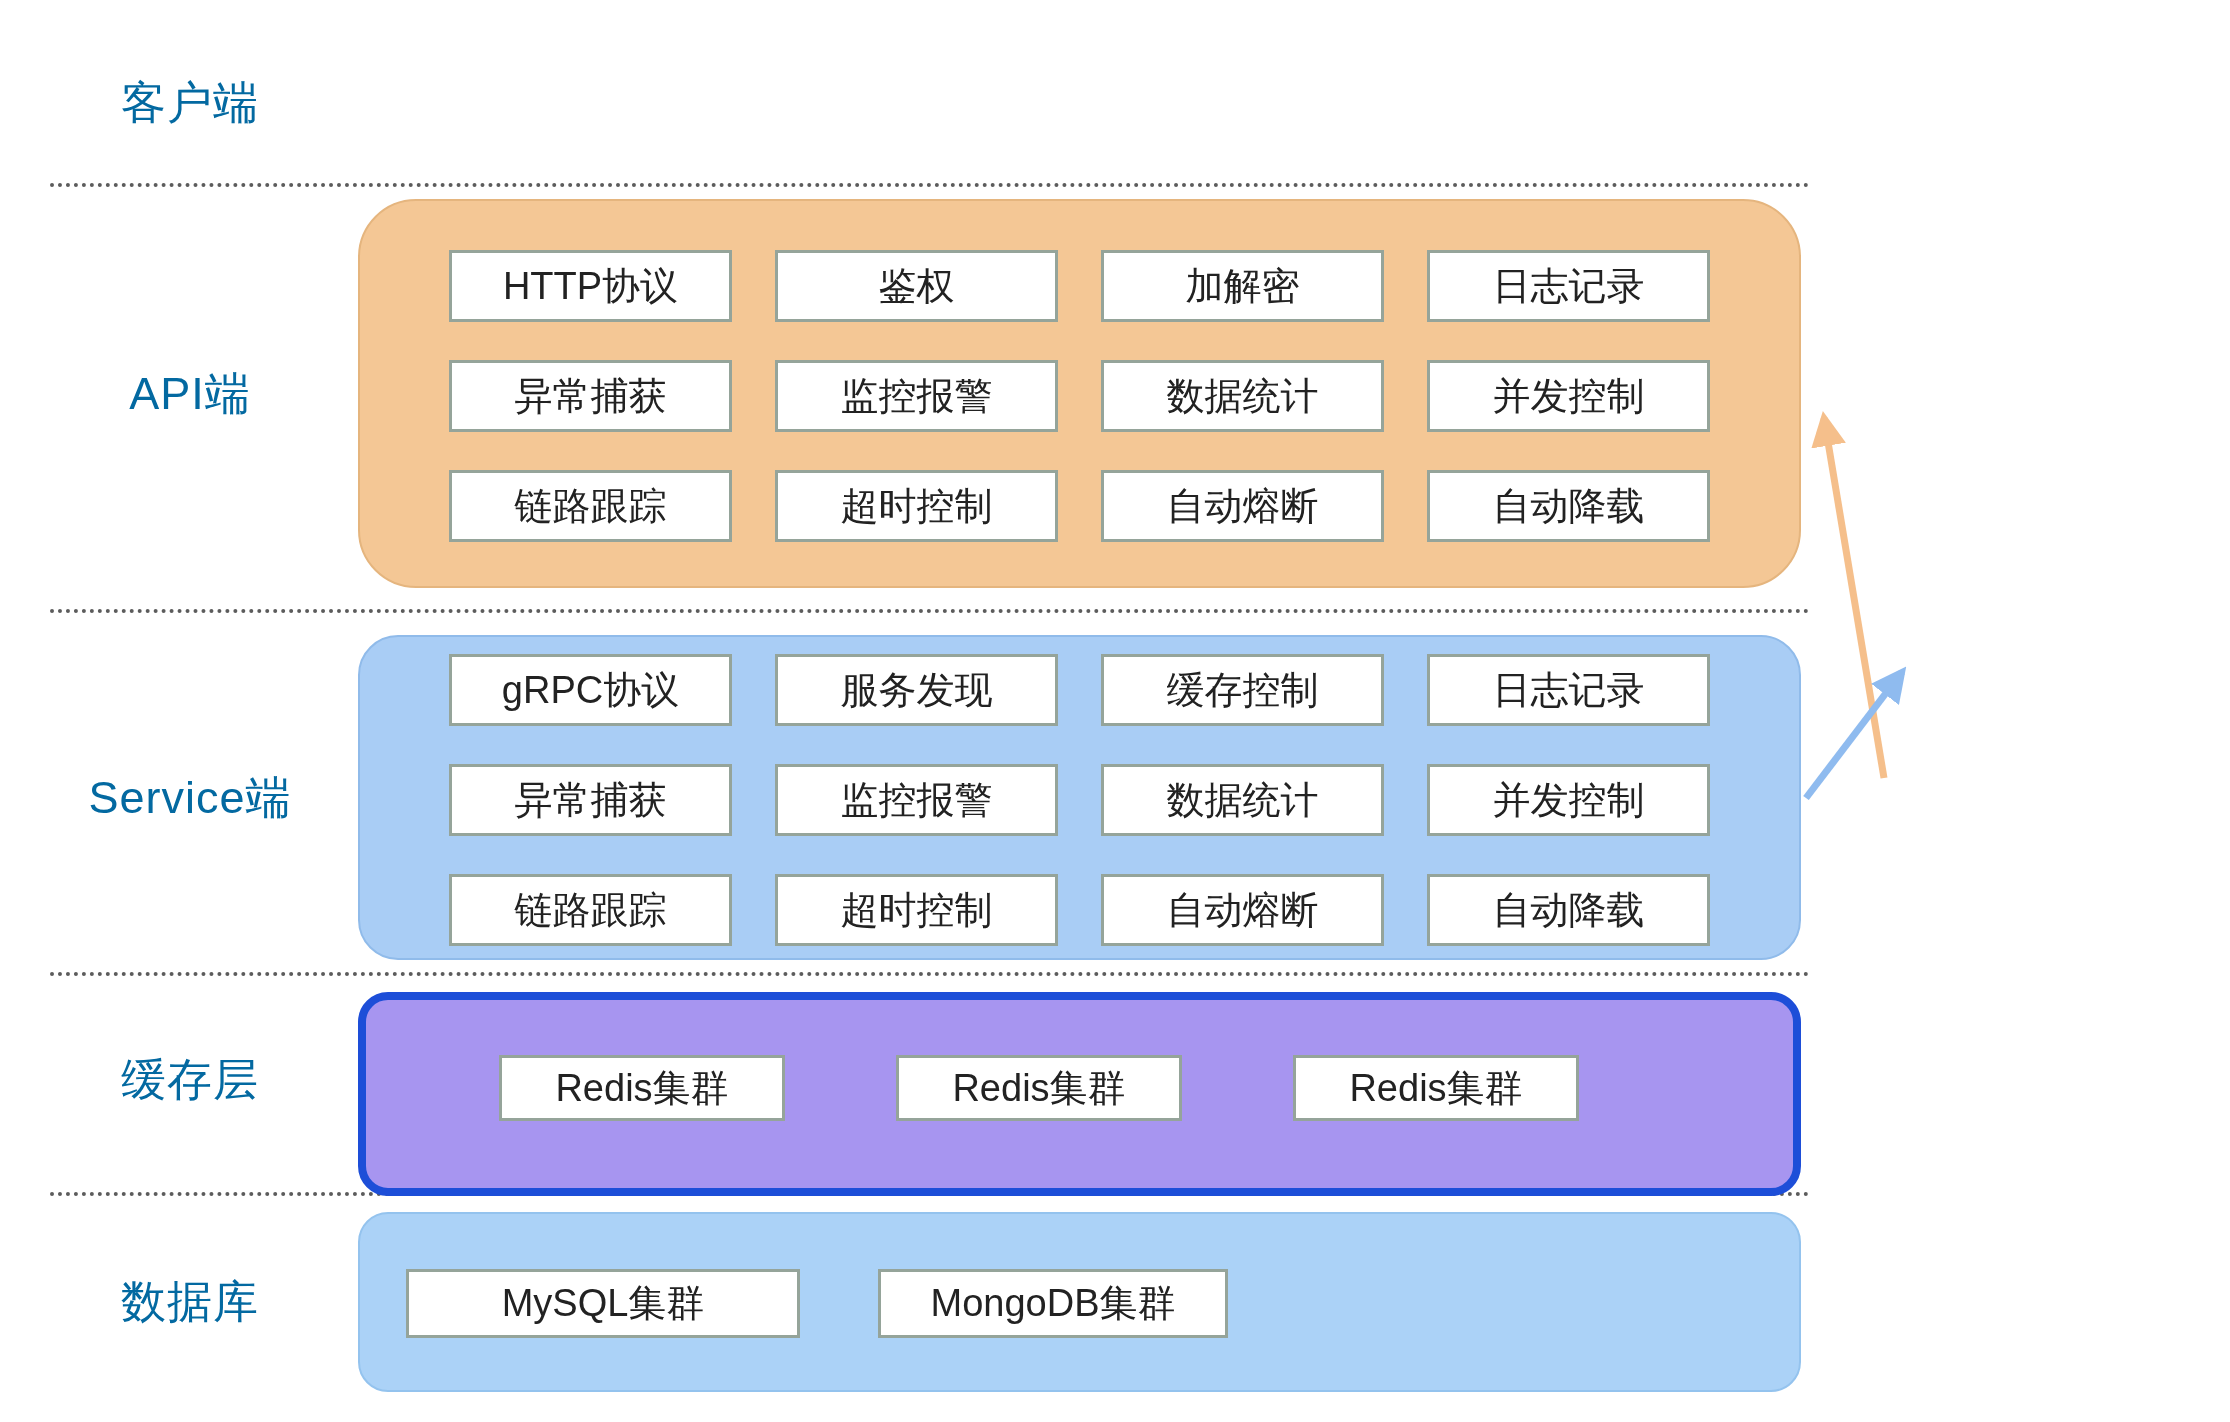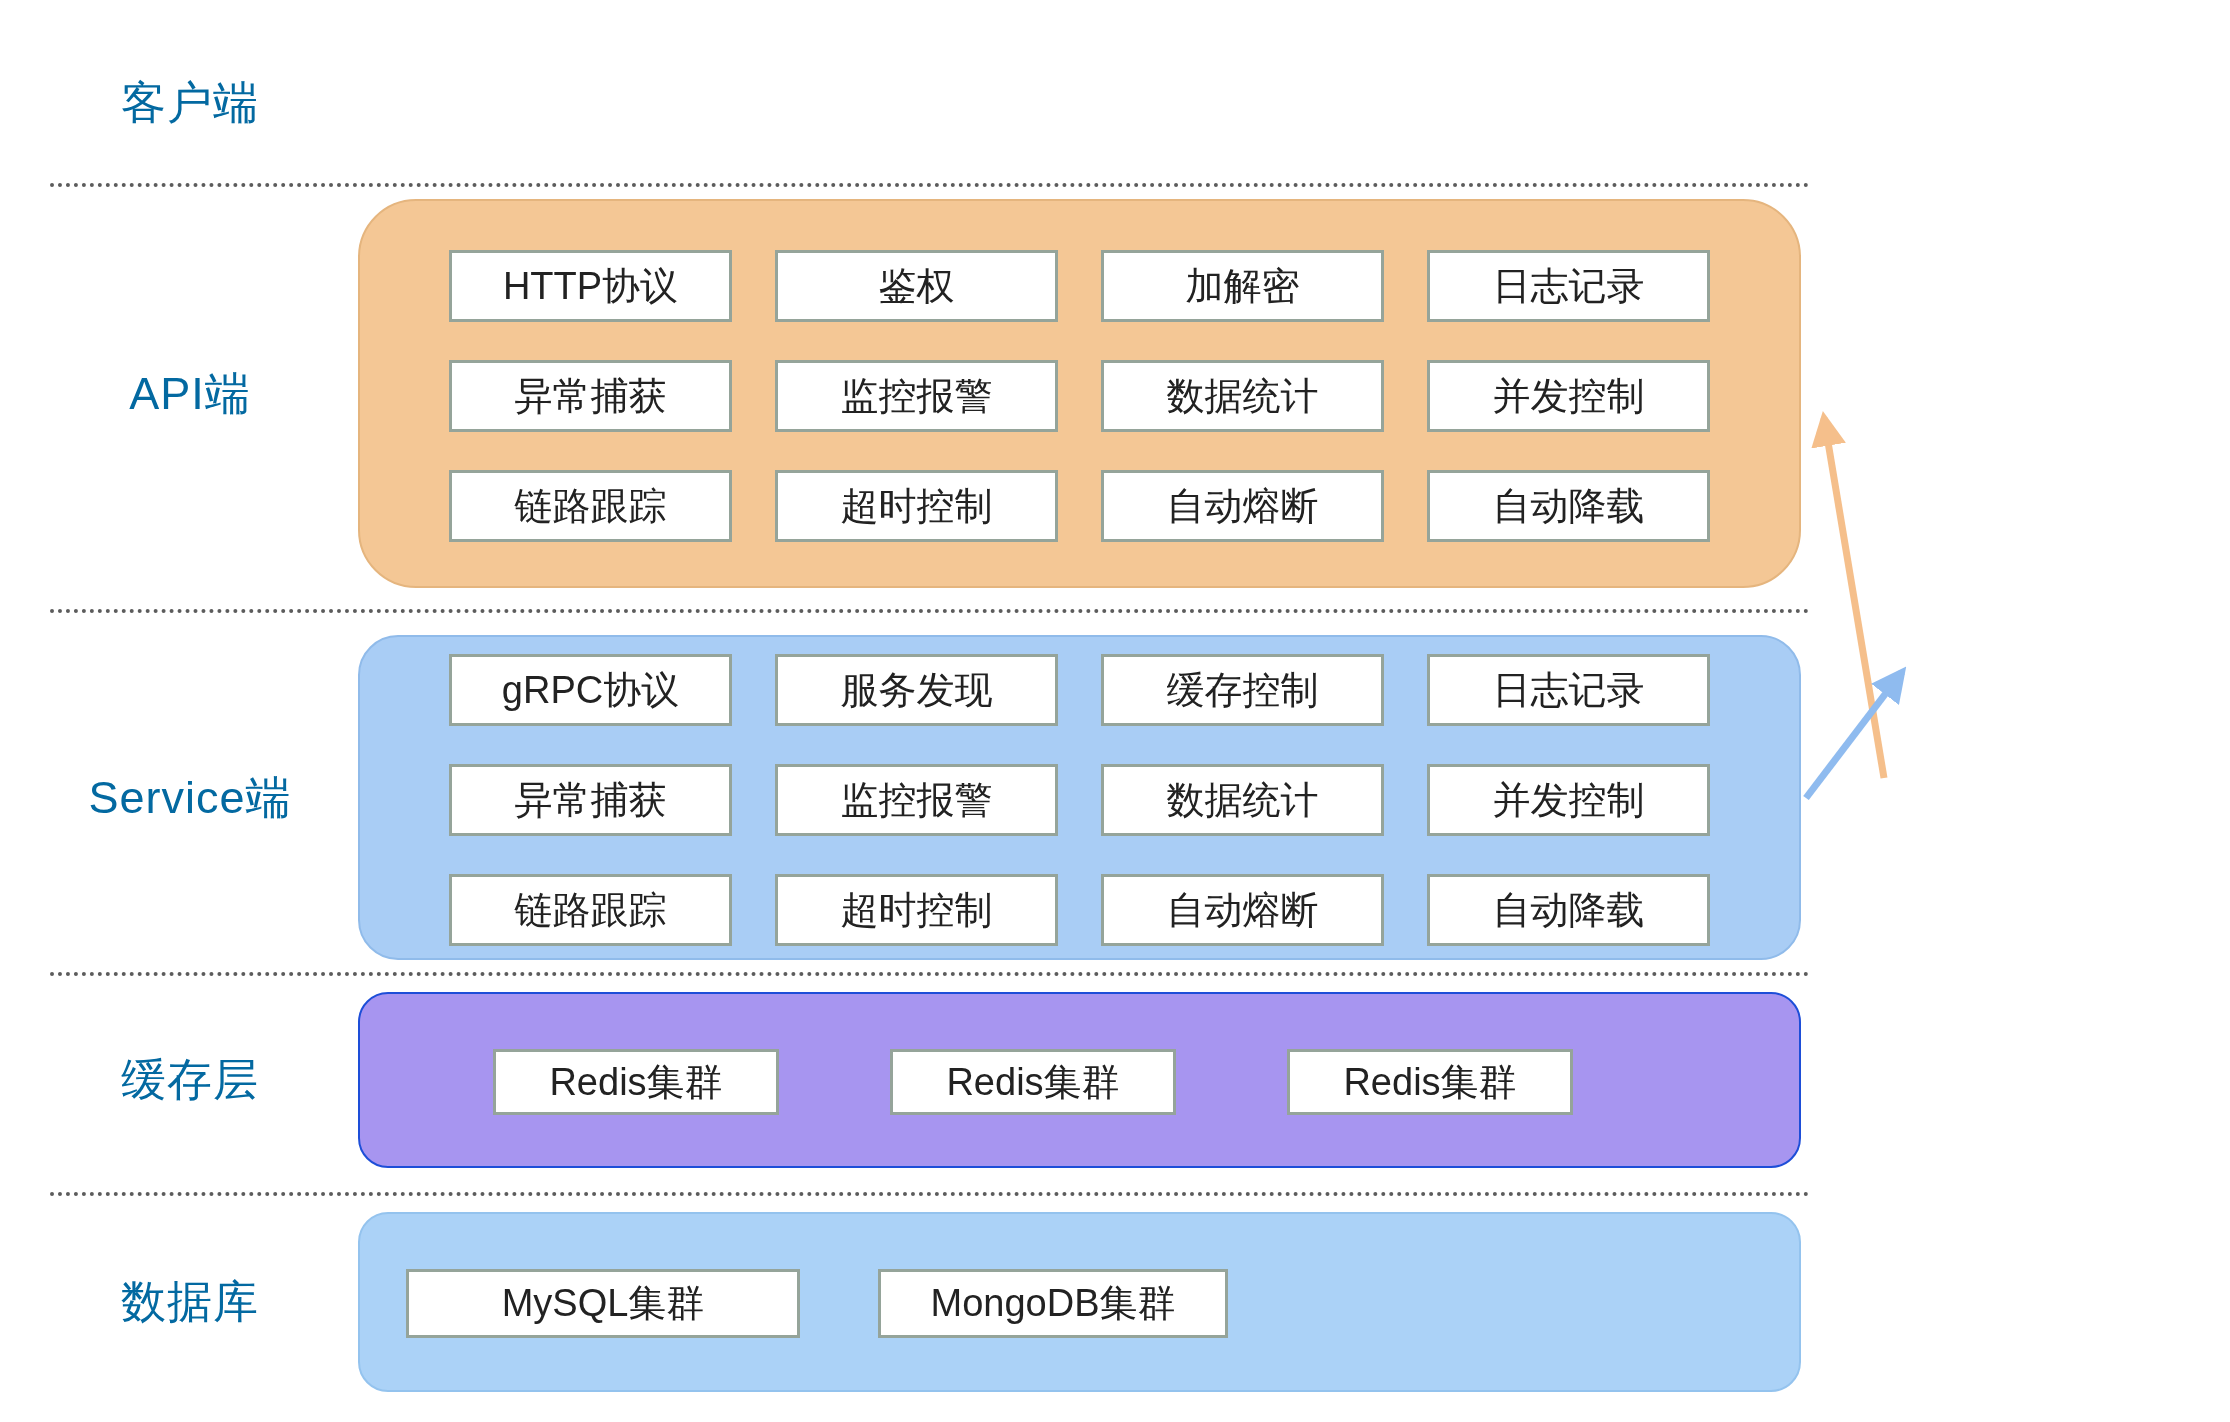--- a/index.html
+++ b/index.html
@@ -8,21 +8,21 @@
 
   
   .rail-label { position:absolute; left:40px; width:300px; display:flex; align-items:center; justify-content:center;
                 font-size:45px; color:#0369a1; letter-spacing:1px; }
 
   
   .layer { position:absolute; left:358px; width:1443px; box-sizing:border-box; }
   .layer.client   { top:36px;   height:134px; background:var(--client_bg);   border:2px solid #86dcab; border-radius:30px; }
   .layer.api      { top:199px;  height:389px; background:var(--api_bg);      border:2px solid #e5b57e; border-radius:58px;padding-left:14px; }
   .layer.service  { top:635px;  height:325px; background:var(--service_bg);  border:2px solid #90bbea; border-radius:40px; }
-  .layer.cache    { top:992px;  height:176px; background:var(--cache_bg);    border:2px solid #1d4ed8; border-radius:30px; }
+  .layer.cache    { top:992px;  height:204px; background:var(--cache_bg);    border:8px solid #1d4ed8; border-radius:30px; }
   .layer.database { top:1212px; height:180px; background:var(--database_bg); border:2px solid #94c3ee; border-radius:30px; }
 
   
   .cell { background:#ffffff; border:3px solid var(--cell_border); box-sizing:border-box;
           display:flex; align-items:center; justify-content:center; font-size:38px; color:#222; white-space:nowrap; }
 
   .client-row { position:absolute; left:137px; top:34px; display:flex; gap:43px; }
   .client-row .cell { width:260px; height:66px; }
 
   .matrix { position:absolute; left:89px; right:93px; display:grid;

